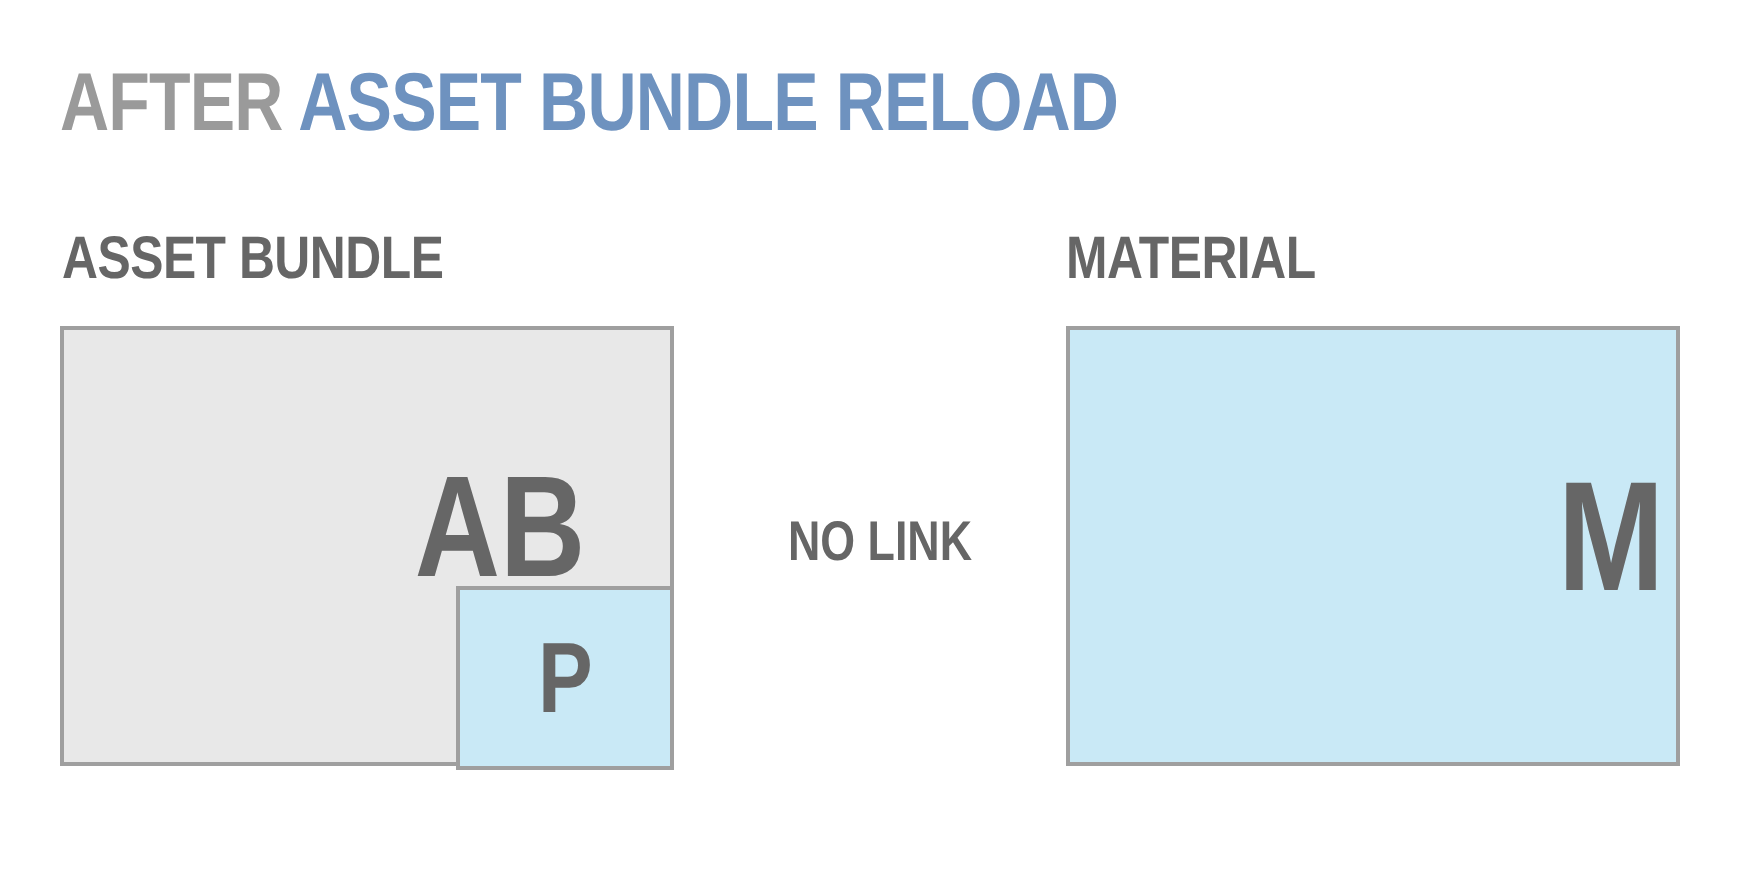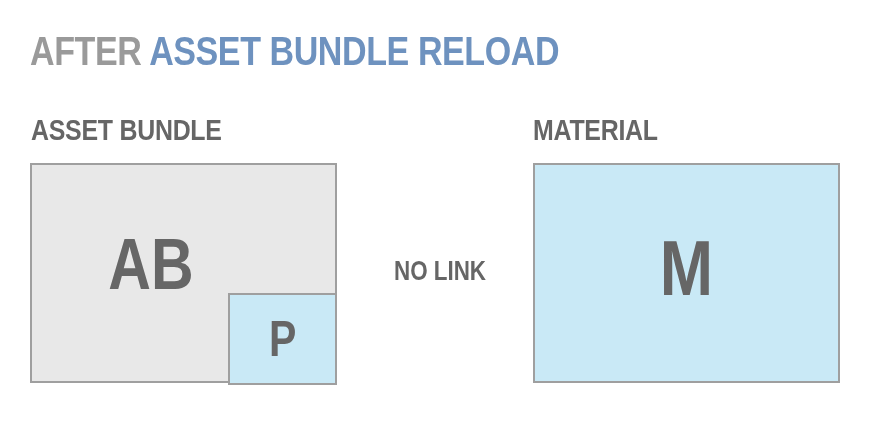--- a/index.html
+++ b/index.html
@@ -51,21 +51,21 @@
   
   .big-box {
     position: absolute;
     top: 163px;
     width: 307px;
     height: 220px;
     box-sizing: border-box;
     border: 2px solid #9f9f9f;
     display: flex;
     align-items: center;
-    justify-content: center;
+    justify-content: flex-end;
   }
   .bundle-box {
     left: 30px;
     background: #e8e8e8;
     z-index: 1;
   }
   .material-box {
     left: 533px;
     background: #c9e9f6;
     z-index: 1;

